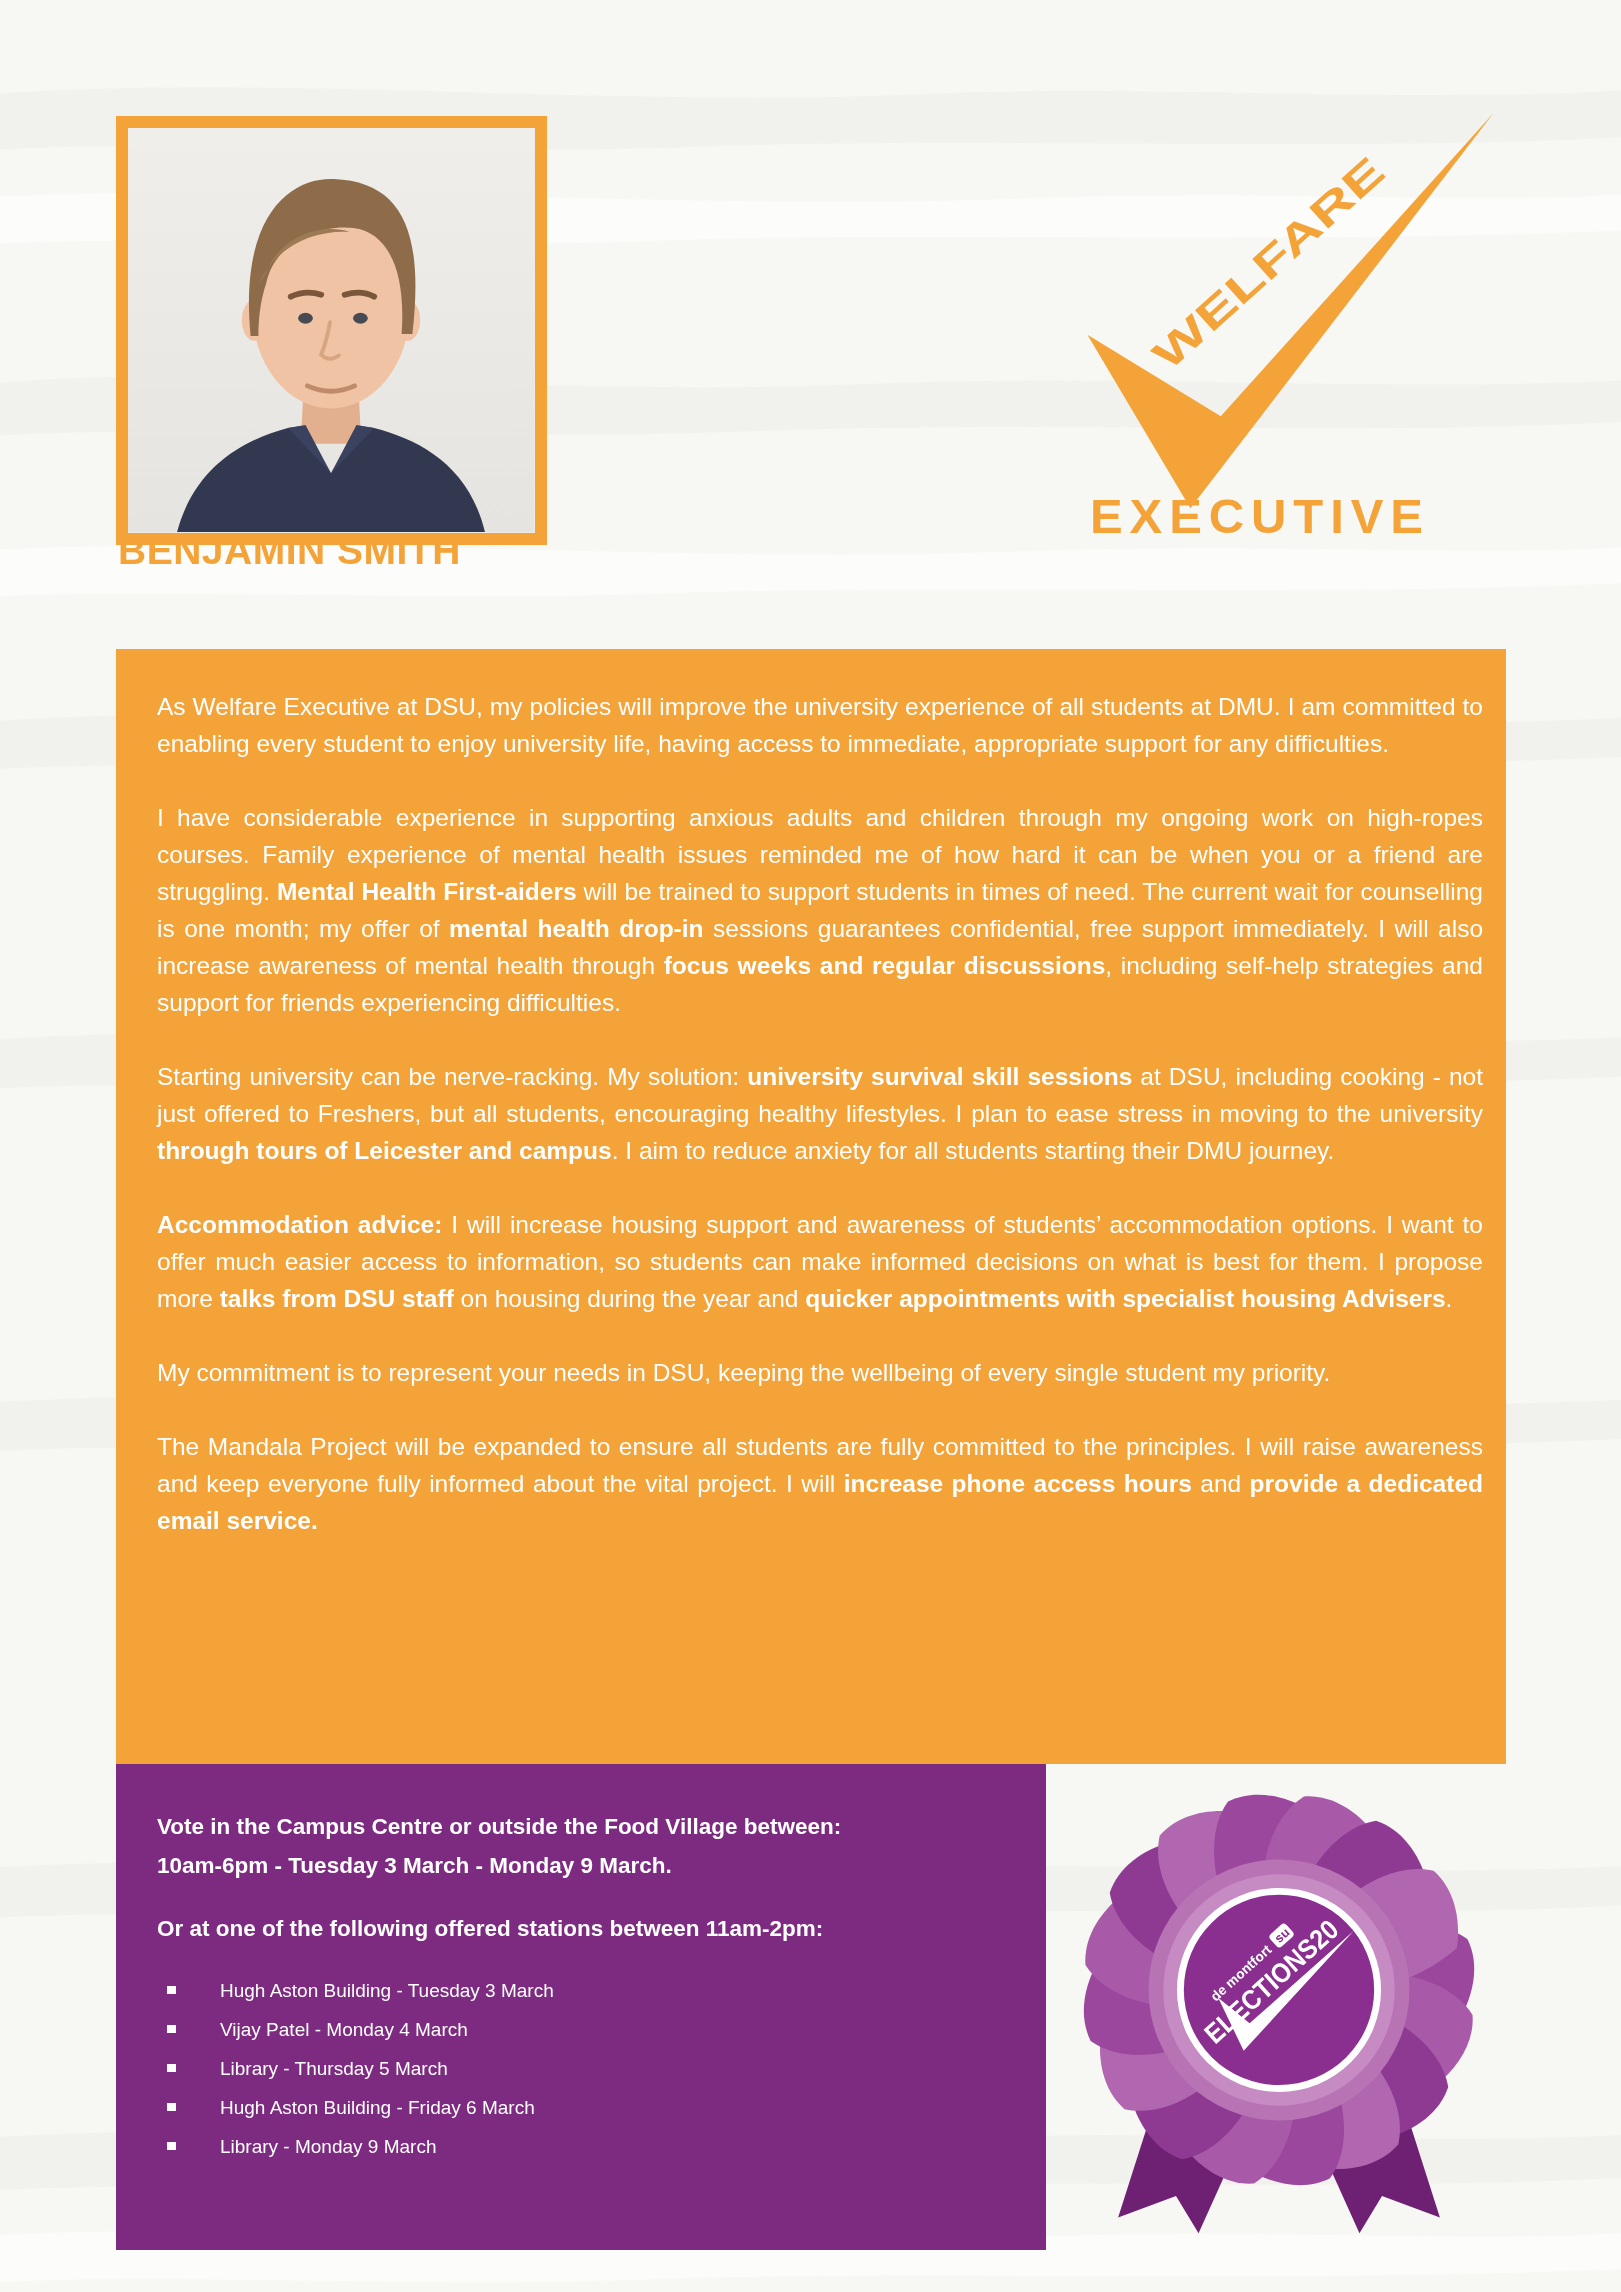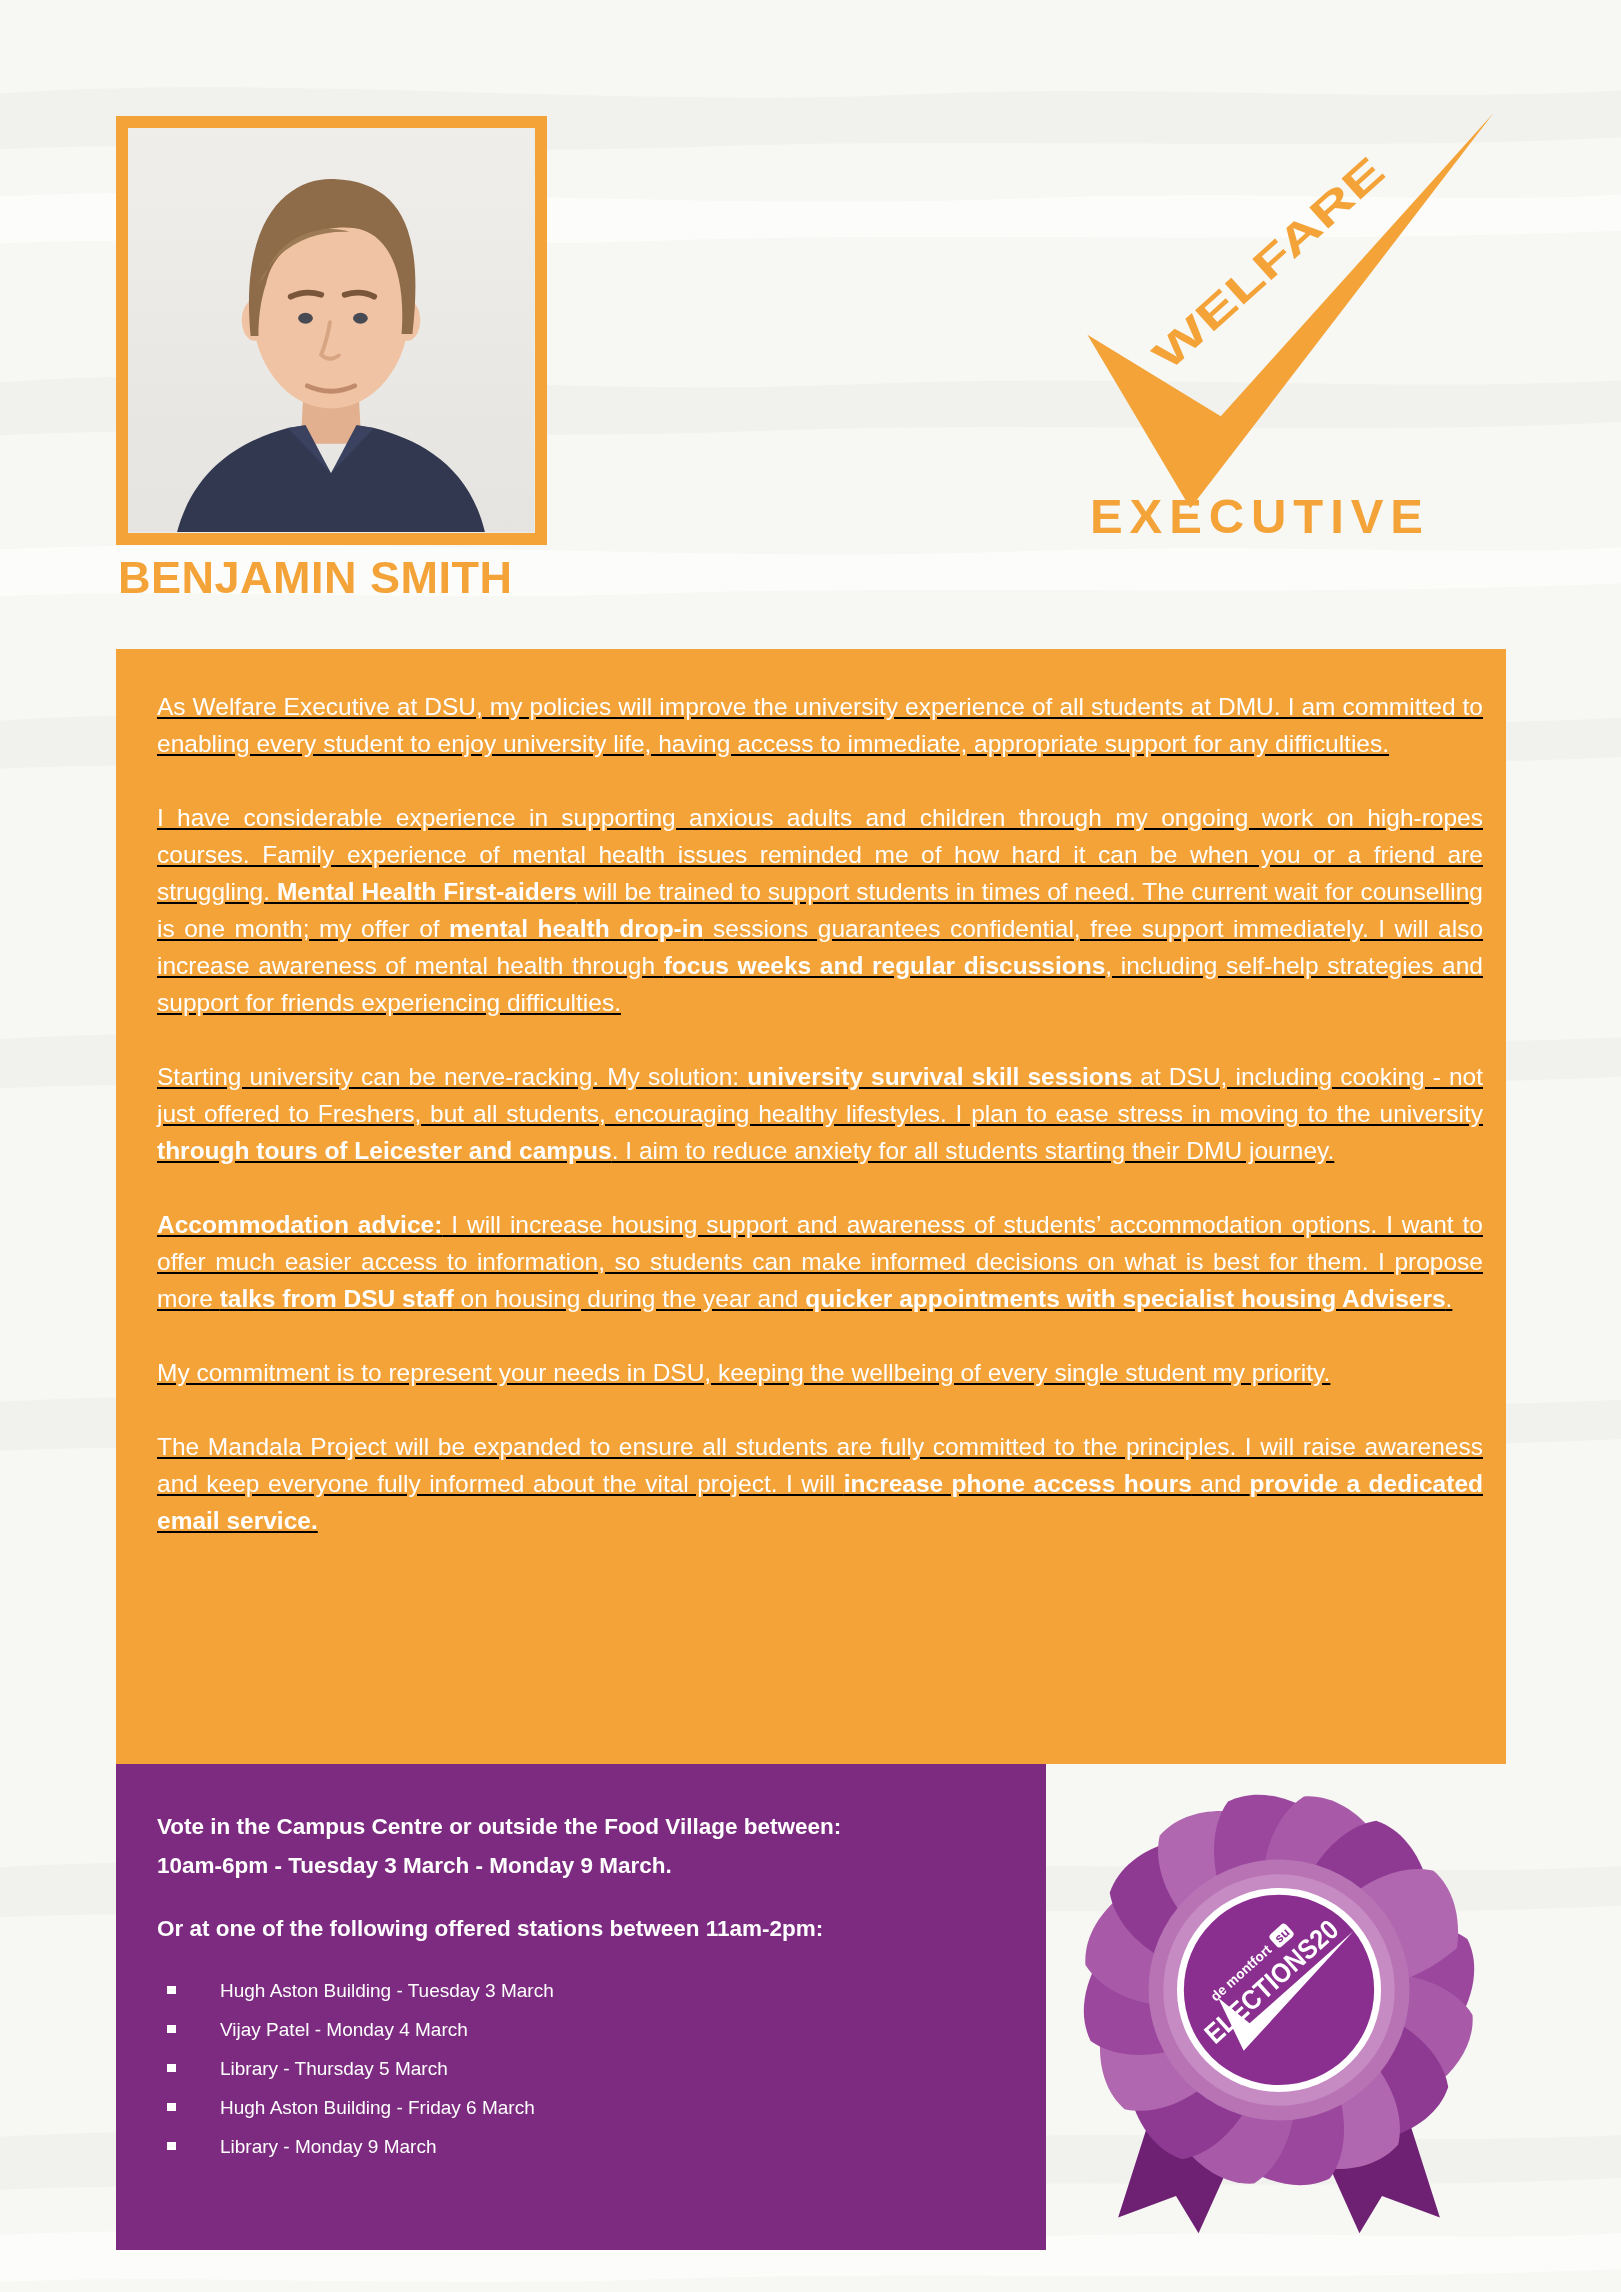--- a/index.html
+++ b/index.html
@@ -16,41 +16,40 @@
   .photo-frame{
     position:absolute;left:116px;top:116px;
     width:431px;height:429px;
     border:12.7px solid #F3A338;
     box-sizing:border-box;
     background:#edebe8;
   }
   .photo-frame svg{display:block;}
 
   .candidate-name{
-    position:absolute;left:118px;top:552px;
-    font-size:45px;font-weight:bold;color:#F3A338;
+    position:absolute;left:118px;top:529px;
+    font-size:39px;font-weight:bold;color:#F3A338;
     letter-spacing:0.5px;white-space:nowrap;
   }
 
   
   .role-logo{position:absolute;left:1059px;top:76px;width:451px;height:451px;}
   .role-title{
     position:absolute;left:1090px;top:488px;
     font-size:49px;font-weight:bold;color:#F3A338;
     letter-spacing:6.9px;white-space:nowrap;
   }
 
   
   .manifesto-box{
     position:absolute;left:116px;top:649px;
     width:1390px;height:1115px;
     background:#F3A338;
     box-sizing:border-box;
     padding:39px 23px 0 41px;
-    text-decoration:underline;
   }
   .manifesto-box p{
     margin:0 0 37px 0;
     color:#ffffff;
     font-size:24.5px;line-height:37px;
     text-align:justify;
   }
   .manifesto-box strong{font-weight:bold;}
 
   

